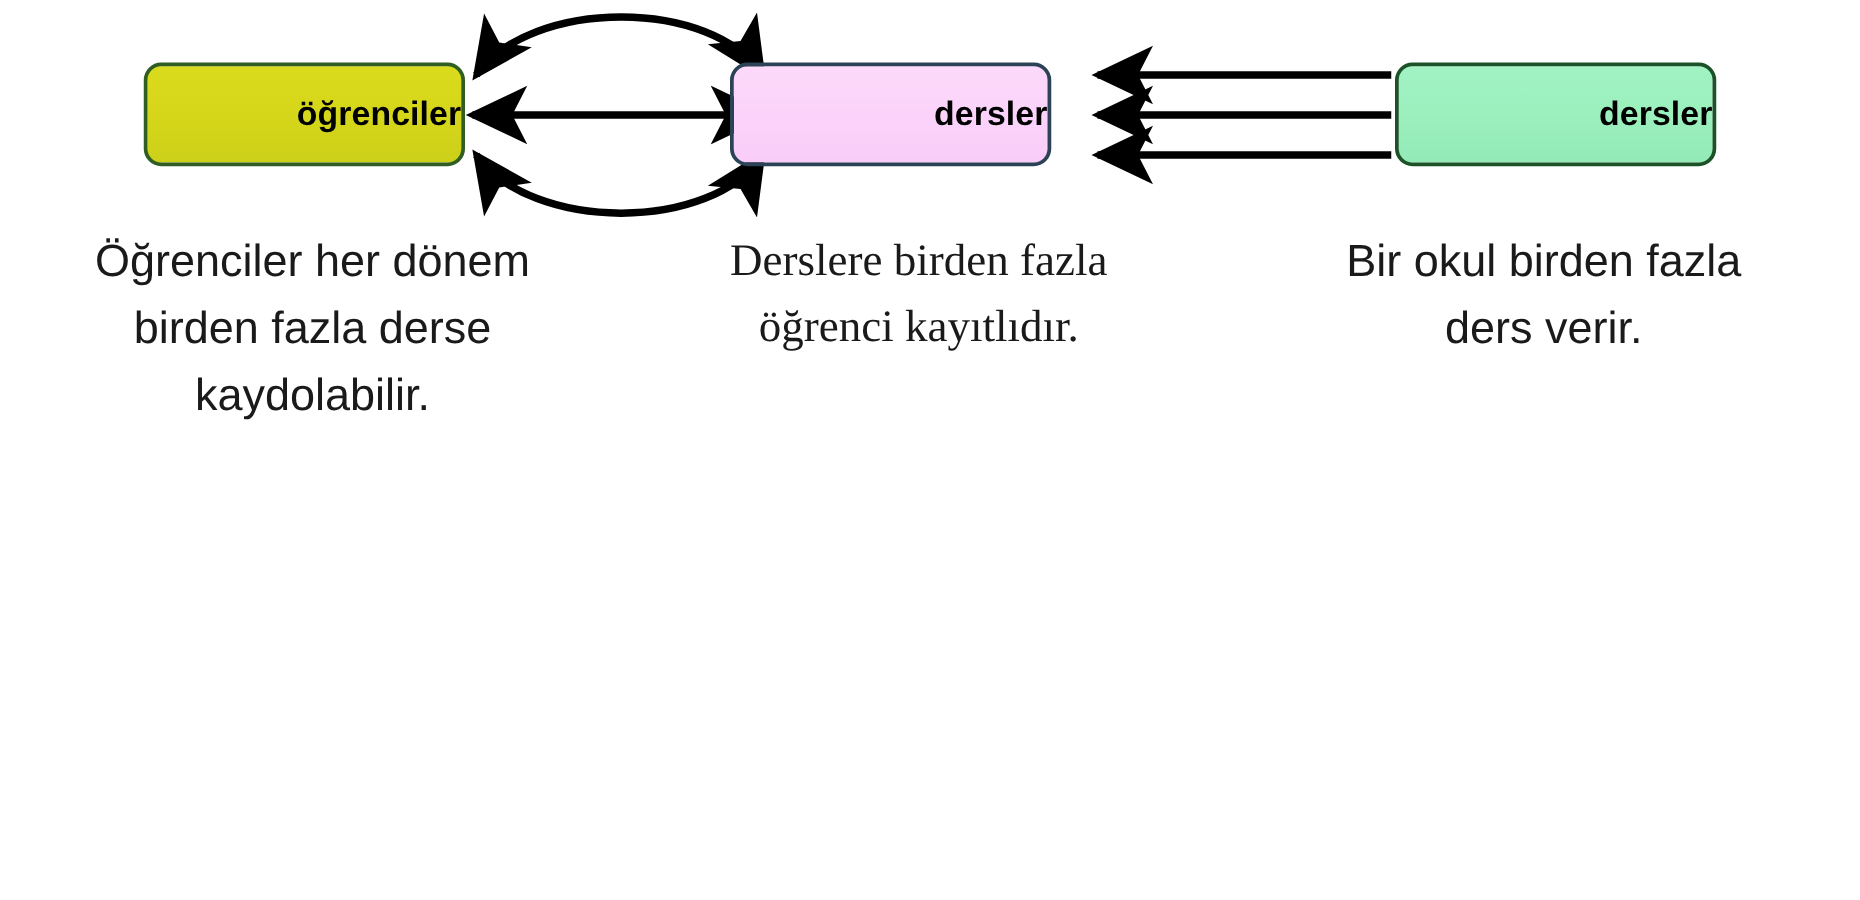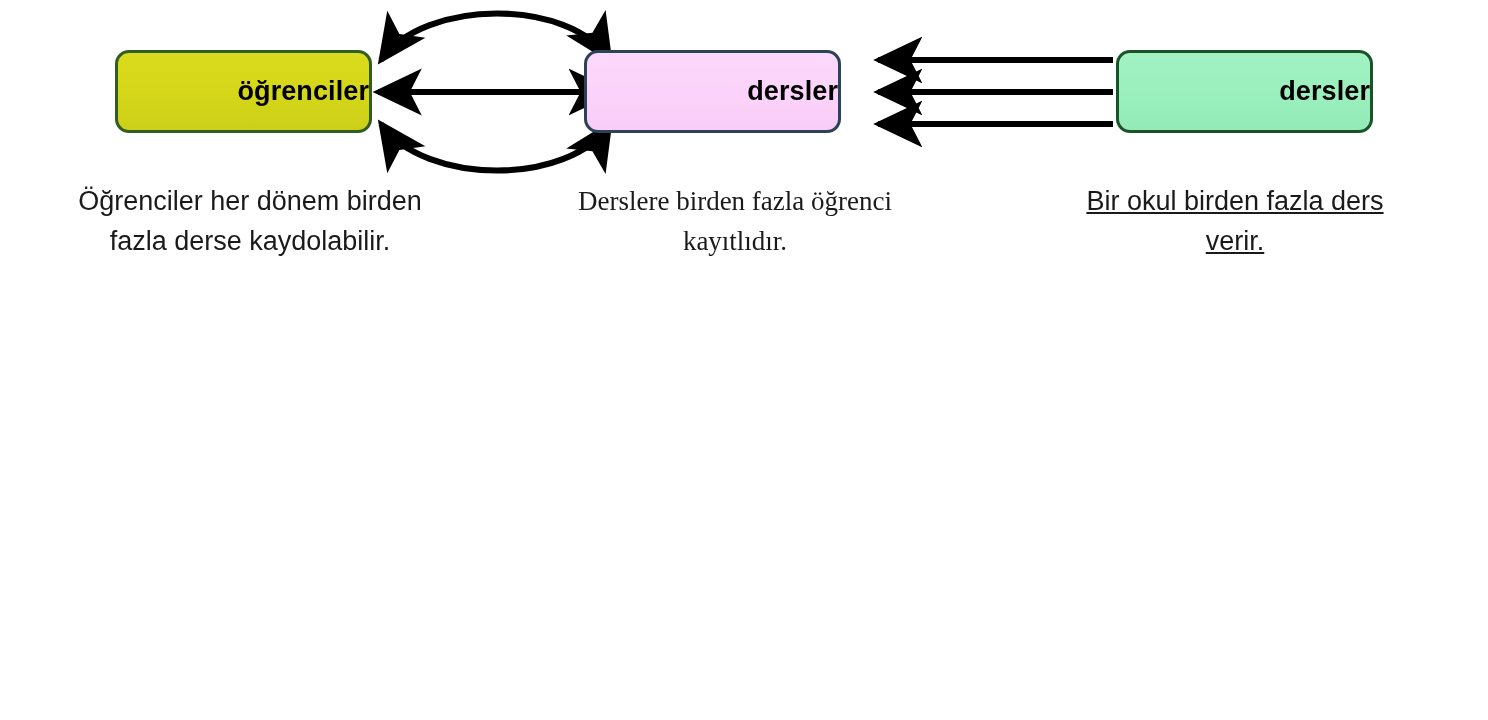--- a/index.html
+++ b/index.html
@@ -60,41 +60,40 @@
     left: 1116px;
     top: 50px;
     width: 257px;
     height: 83px;
     background: linear-gradient(180deg, #a2f2c3 0%, #9bf0bd 50%, #93eab6 100%);
     border: 3px solid #1c5228;
   }
   .caption {
     position: absolute;
     text-align: center;
-    font-size: 27px;
+    font-size: 36px;
     line-height: 1.48;
     color: #1a1a1a;
     z-index: 4;
   }
   #caption-ogrenciler {
     left: 60px;
     top: 182px;
     width: 380px;
   }
   #caption-dersler {
     left: 560px;
     top: 182px;
     width: 350px;
     font-family: Liberation Serif, serif;
   }
   #caption-okullar {
     left: 1055px;
     top: 182px;
     width: 360px;
-    text-decoration: underline;
   }
 </style>
 </head>
 <body>
 
 <div id="canvas">
 
   <svg class="edge-layer" viewBox="0 0 1488 720" xmlns="http://www.w3.org/2000/svg">
     <defs>
       <marker id="arrow-end" markerWidth="9" markerHeight="9" refX="7.4" refY="4.5" orient="auto" markerUnits="strokeWidth">

